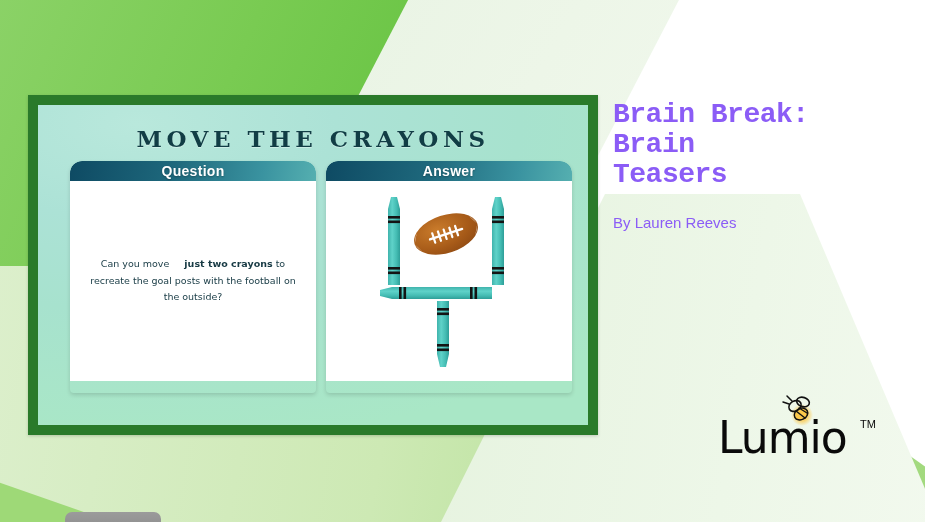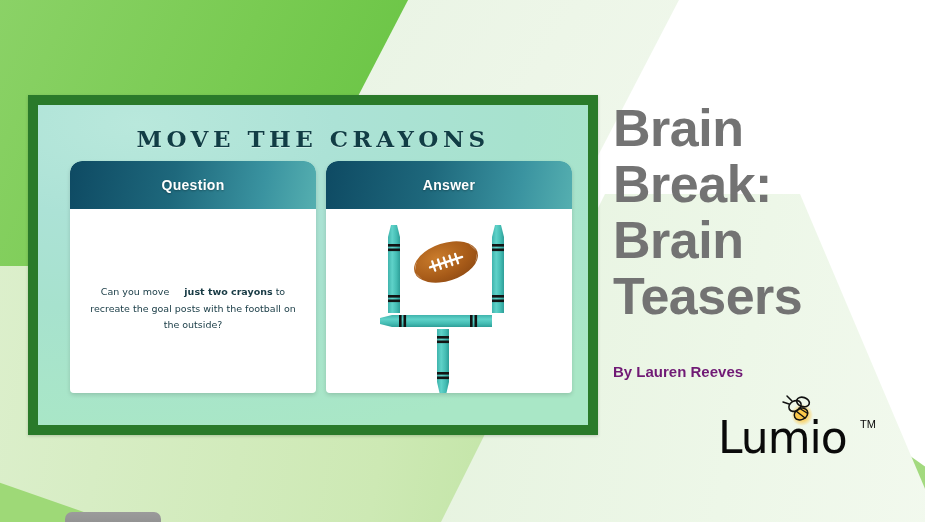--- a/index.html
+++ b/index.html
@@ -82,21 +82,21 @@
   .qa-card {
     position:absolute; top:56px; width:246px; height:232px;
     border-radius:12px 12px 4px 4px;
     overflow:hidden;
     box-shadow:0 2px 4px rgba(0,0,0,.14);
   }
   #card-question { left:32px; }
   #card-answer   { left:288px; }
 
   .qa-head {
-    height:48px;
+    height:20px;
     background:linear-gradient(100deg,#0E4A63 0%,#1E687C 42%,#3A93A0 78%,#55AFB0 100%);
     display:flex; align-items:center; justify-content:center;
     border-radius:12px 12px 0 0;
   }
   .qa-head-text {
     color:#ffffff;
     font-size:14px;
     font-weight:bold;
     letter-spacing:.3px;
     text-shadow:0 1px 2px rgba(0,0,0,.3);
@@ -116,31 +116,32 @@
     text-align:center;
     padding:0 14px;
   }
   #question-text b { font-weight:bold;margin-left:12px; }
 
   
   #title-block {
     position:absolute; left:613px; top:100px; width:300px; z-index:4;
   }
   #main-title {
-    font-size:52px;
+    font-size:28px;
     font-weight:bold;
     line-height:1.08;
-    color:#737373;
+    color:#8b5cf6;
     letter-spacing:-0.5px;
+    font-family:Liberation Mono, monospace;
   }
   #byline {
-    margin-top:38px;
+    margin-top:23px;
     font-size:15px;
-    font-weight:bold;
-    color:#701a75;
+    font-weight:normal;
+    color:#8b5cf6;
   }
 
   
   #lumio-logo {
     position:absolute; left:718px; top:392px; width:160px; height:72px; z-index:5;
   }
   #lumio-word {
     position:absolute; left:0; bottom:4px;
     font-family:"DejaVu Sans", sans-serif;
     font-size:44px;

